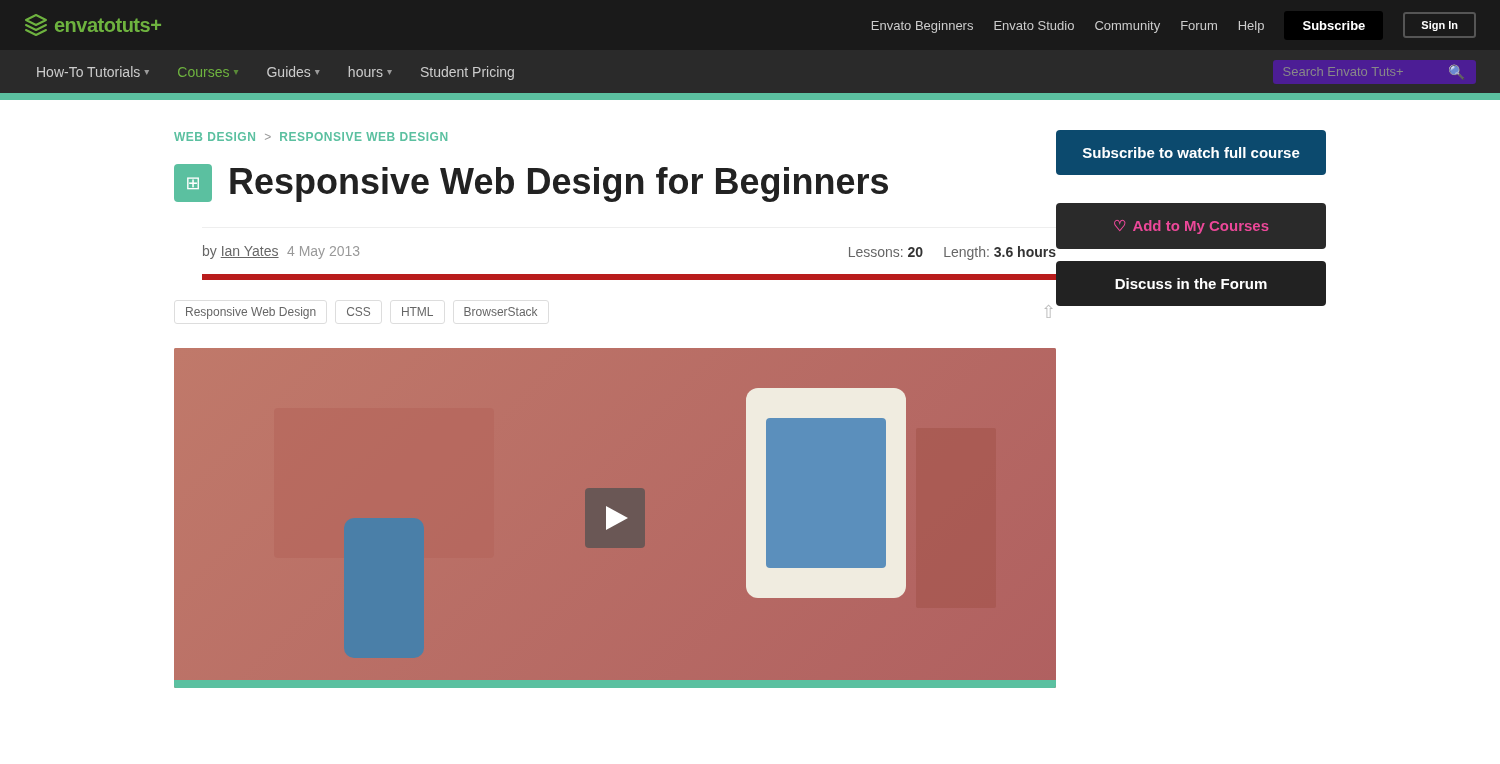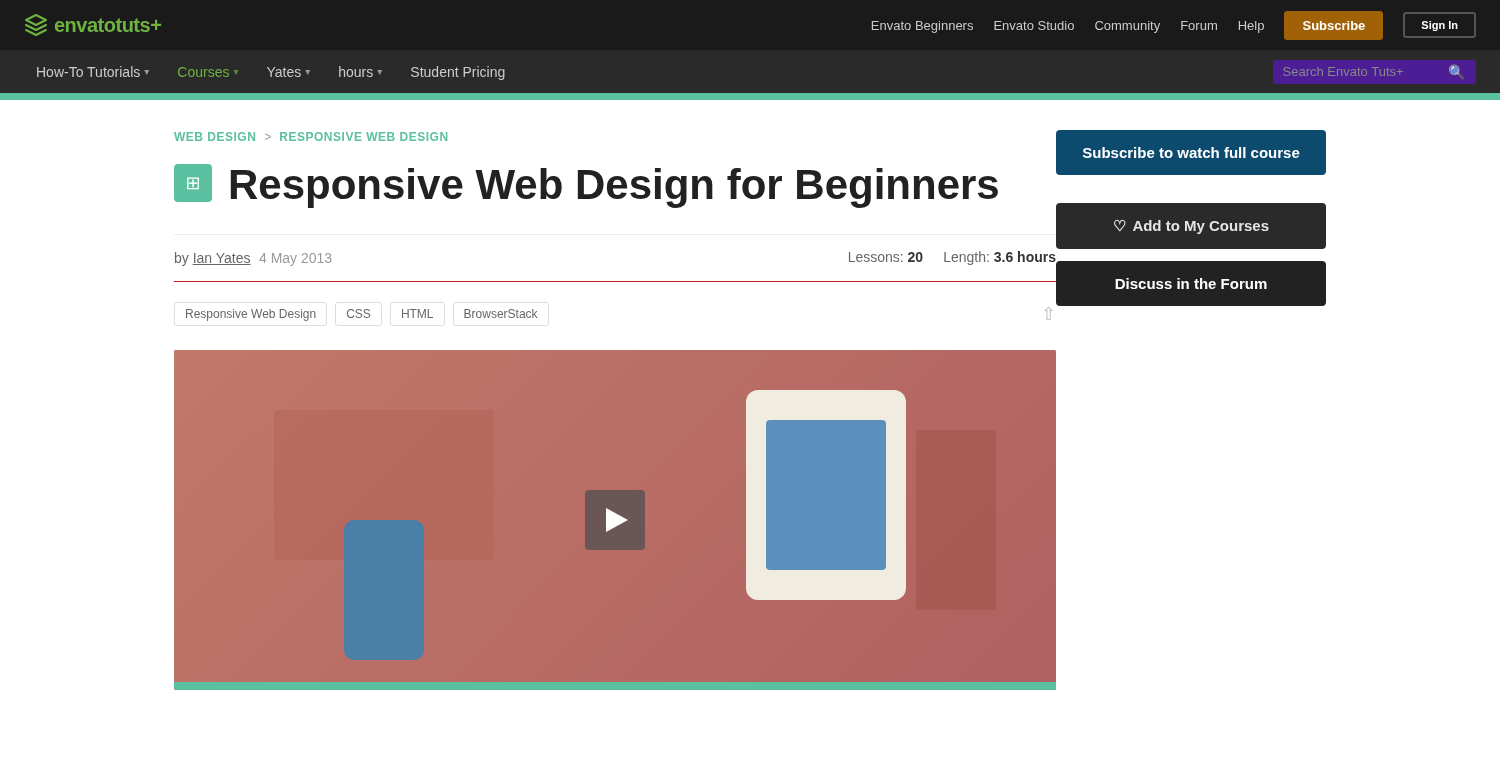--- a/index.html
+++ b/index.html
@@ -35,21 +35,21 @@
       display: flex;
       align-items: center;
       gap: 20px;
     }
     .top-nav-links a {
       color: #ccc;
       text-decoration: none;
       font-size: 13px;
     }
     .btn-subscribe {
-      background: #a16207;
+      background: #000000;
       color: #fff;
       border: none;
       padding: 7px 18px;
       border-radius: 3px;
       font-size: 13px;
       font-weight: 600;
       cursor: pointer;
     }
     .btn-signin {
       background: transparent;
@@ -176,35 +176,36 @@
       align-items: center;
       justify-content: center;
       flex-shrink: 0;
       margin-top: 4px;
     }
     .course-icon-inner {
       color: #fff;
       font-size: 18px;
     }
     .course-title {
-      font-size: 42px;
+      font-size: 36px;
       font-weight: 700;
       color: #222;
       line-height: 1.2;
     }
 
     
     .meta-row {
       display: flex;
-      align-items: flex-start;
+      align-items: flex-end;
       justify-content: space-between;
       padding: 14px 0;
       border-top: 1px solid #eee;
-      border-bottom: 1px solid #b91c1c;
+      border-bottom: 6px solid #b91c1c;
       margin-bottom: 20px;
+      margin-left: 28px;
     }
     .meta-author {
       font-size: 14px;
       color: #666;
     }
     .meta-date {
       color: #999;
       font-size: 14px;
       margin-left: 4px;
     }
@@ -350,21 +351,21 @@
       text-align: center;
       margin-bottom: 12px;
       border: none;
     }
     .btn-primary-green {
       background: #0c4a6e;
       color: #fff;
     }
     .btn-dark {
       background: #2a2a2a;
-      color: #e5e5e5;
+      color: #ec4899;
       margin-top: 28px;
     }
     .btn-dark-outline {
       background: #222;
       color: #fff;
     }
   </style>
 </head>
 <body>
 
@@ -392,21 +393,21 @@
   <div class="sec-nav-links">
     <a href="#">
       <span>How-To Tutorials</span>
       <span class="chevron">▾</span>
     </a>
     <a href="#" class="active">
       <span>Courses</span>
       <span class="chevron">▾</span>
     </a>
     <a href="#">
-      <span>Yates</span>
+      <span>Guides</span>
       <span class="chevron">▾</span>
     </a>
     <a href="#">
       <span>hours</span>
       <span class="chevron">▾</span>
     </a>
     <a href="#">
       <span>Student Pricing</span>
     </a>
   </div>

